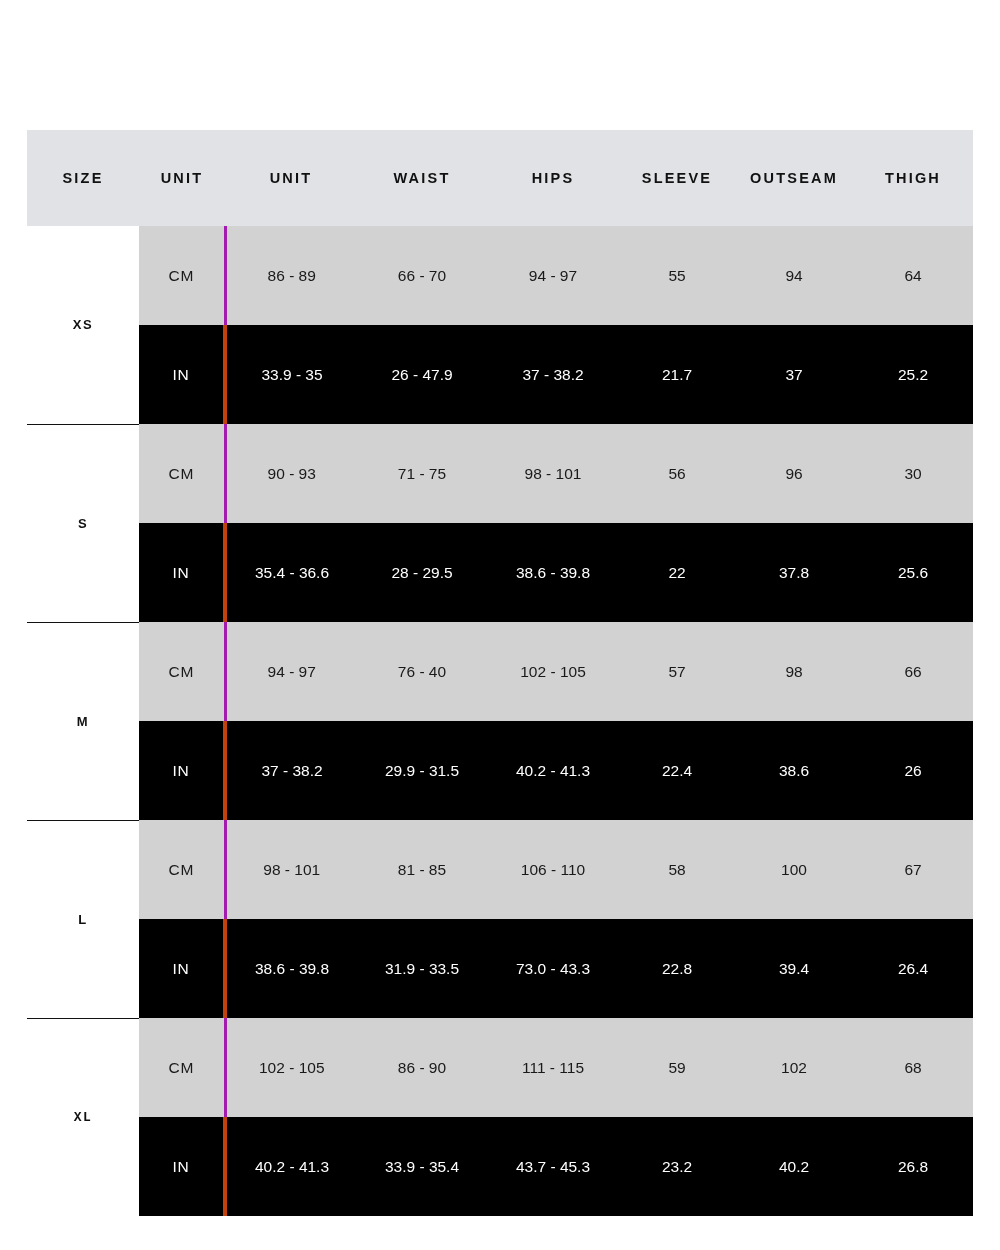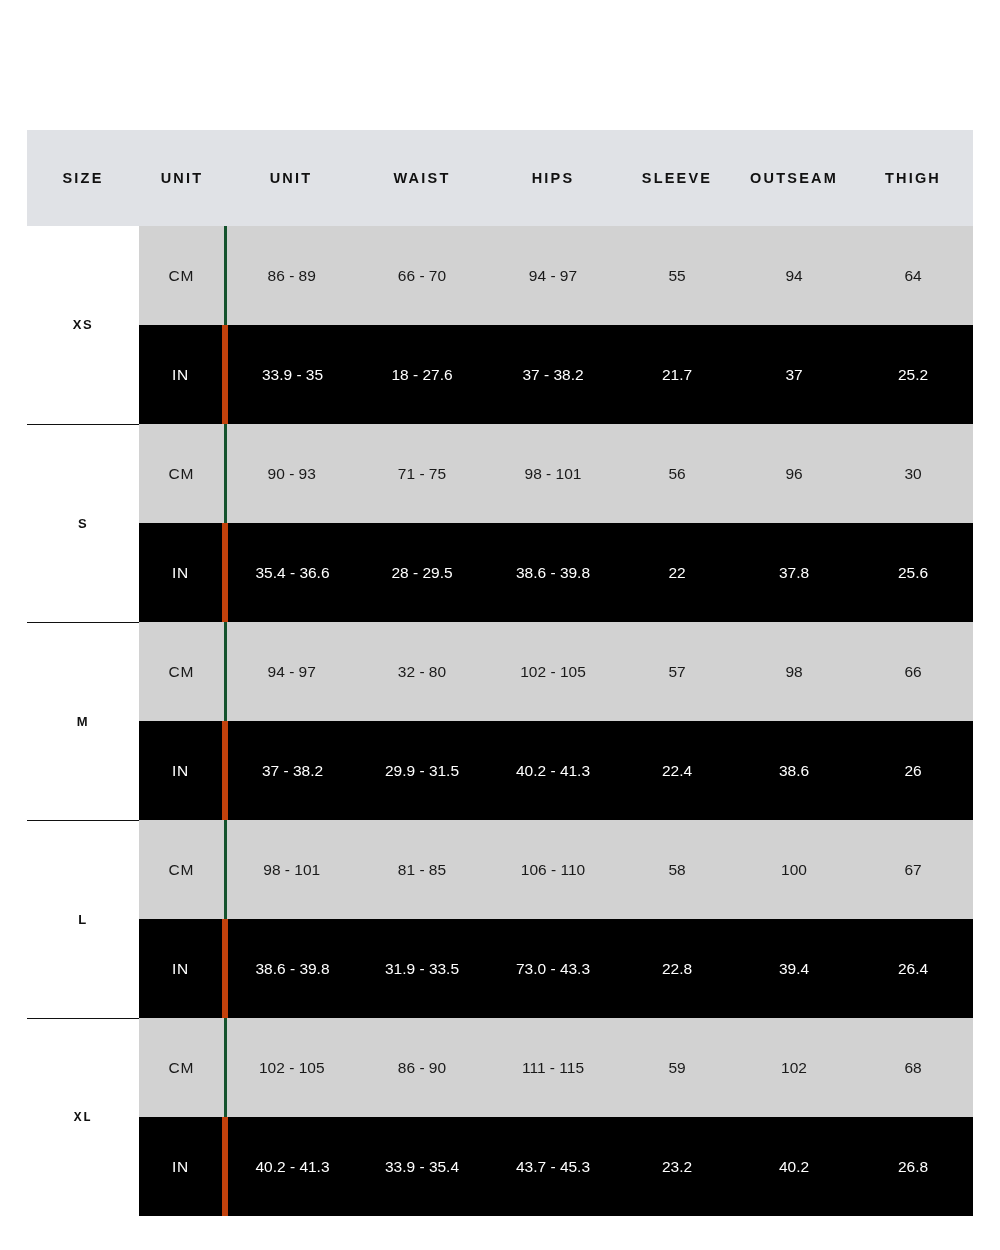--- a/index.html
+++ b/index.html
@@ -86,24 +86,24 @@
   }
   td.in-cell {
     background: #000000;
     color: #ffffff;
   }
   td.unit-cell {
     letter-spacing: 0.8px;
   }
   
   td.unit-cell {
-    border-right: 3px solid #14532d;
+    border-right: 3px solid #a21caf;
   }
   td.in-cell.unit-cell {
-    border-right: 6px solid #c2410c;
+    border-right: 4px solid #c2410c;
   }
 </style>
 </head>
 <body>
 
 <div class="page">
 
 
   <div class="table-wrap">
     <table class="size-table">
@@ -137,21 +137,21 @@
           <td class="cm-cell">86 - 89</td>
           <td class="cm-cell">66 - 70</td>
           <td class="cm-cell">94 - 97</td>
           <td class="cm-cell">55</td>
           <td class="cm-cell">94</td>
           <td class="cm-cell">64</td>
         </tr>
         <tr>
           <td class="in-cell unit-cell">IN</td>
           <td class="in-cell">33.9 - 35</td>
-          <td class="in-cell">18 - 27.6</td>
+          <td class="in-cell">26 - 47.9</td>
           <td class="in-cell">37 - 38.2</td>
           <td class="in-cell">21.7</td>
           <td class="in-cell">37</td>
           <td class="in-cell">25.2</td>
         </tr>
 
         <tr>
           <td class="size-cell" rowspan="2">S</td>
           <td class="cm-cell unit-cell">CM</td>
           <td class="cm-cell">90 - 93</td>
@@ -168,21 +168,21 @@
           <td class="in-cell">38.6 - 39.8</td>
           <td class="in-cell">22</td>
           <td class="in-cell">37.8</td>
           <td class="in-cell">25.6</td>
         </tr>
 
         <tr>
           <td class="size-cell" rowspan="2">M</td>
           <td class="cm-cell unit-cell">CM</td>
           <td class="cm-cell">94 - 97</td>
-          <td class="cm-cell">32 - 80</td>
+          <td class="cm-cell">76 - 40</td>
           <td class="cm-cell">102 - 105</td>
           <td class="cm-cell">57</td>
           <td class="cm-cell">98</td>
           <td class="cm-cell">66</td>
         </tr>
         <tr>
           <td class="in-cell unit-cell">IN</td>
           <td class="in-cell">37 - 38.2</td>
           <td class="in-cell">29.9 - 31.5</td>
           <td class="in-cell">40.2 - 41.3</td>

